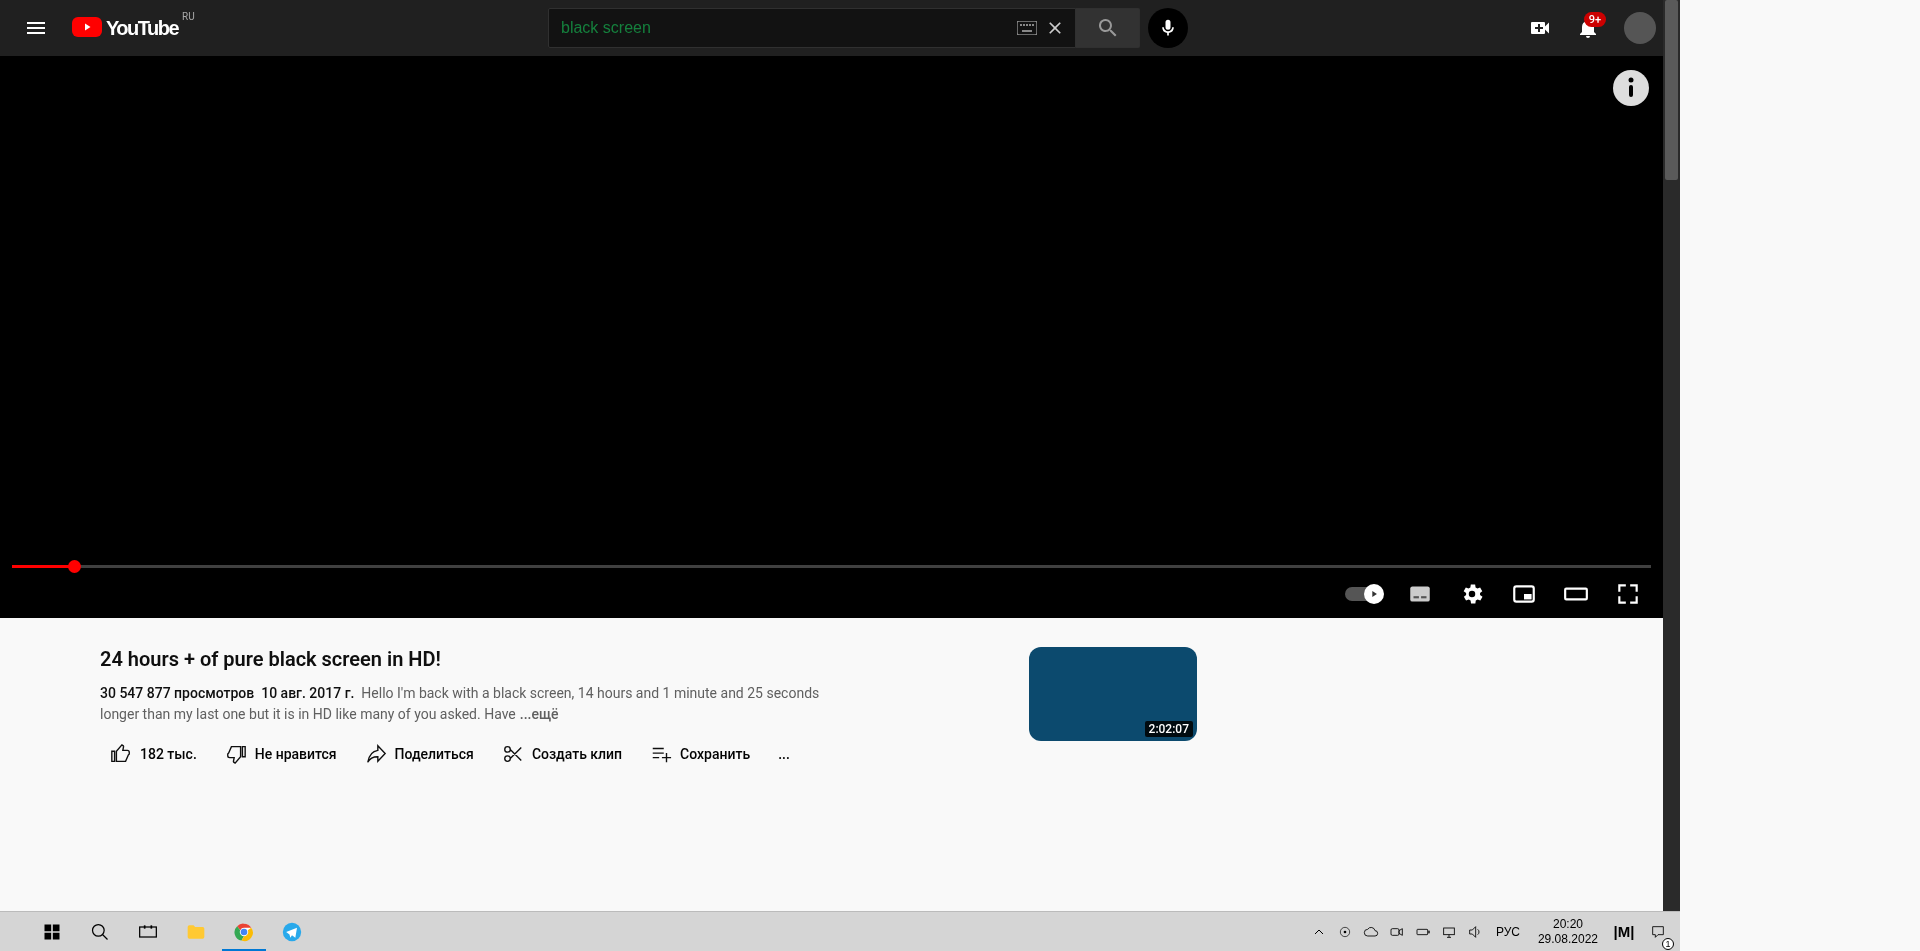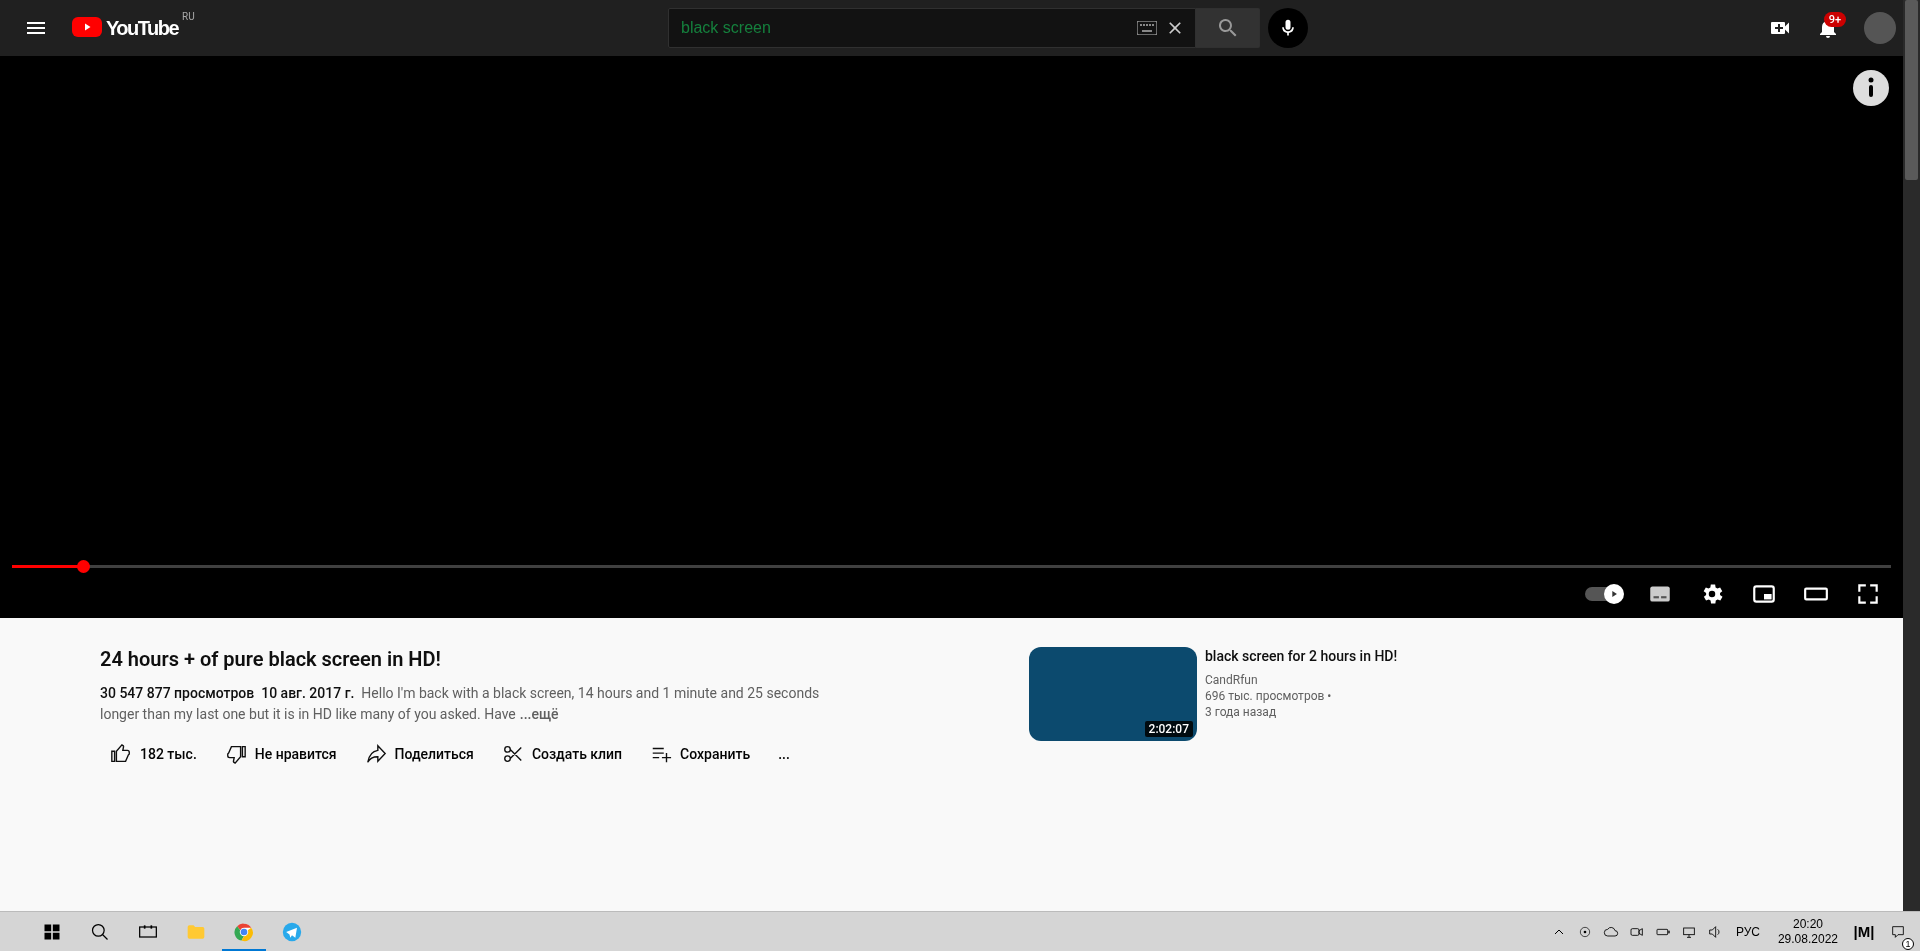--- a/index.html
+++ b/index.html
@@ -1,17 +1,17 @@
 <!DOCTYPE html>
 <html><head>
 <meta charset="utf-8">
 <style>
 * { margin: 0; padding: 0; box-sizing: border-box; }
 html, body { width: 1920px; height: 951px; overflow: hidden; font-family: Roboto, Arial, sans-serif; background: #f9f9f9; }
-.screen { width: 1920px; height: 951px; display: flex; flex-direction: column; position: relative; }
+.screen { width: 1680px; height: 951px; display: flex; flex-direction: column; position: relative; }
 .browser-area { flex: 1; display: flex; flex-direction: column; background: #0f0f0f; overflow: hidden; position: relative;}
 .browser-scroll { position:absolute; right:0; top:0; bottom:0; width:17px; background:#2a2a2a;}
 .browser-scroll-thumb{ position:absolute; left:2px; right:2px; top:0; height:180px; background:#5a5a5a; border-radius:2px;}
 
 
 .yt-header { height: 56px; background: #202020; display: flex; align-items: center; padding: 0 16px; color: #fff; }
 .yt-header-left { display: flex; align-items: center; gap: 16px; width: 200px;}
 .hamburger-btn { width: 40px; height: 40px; display: flex; align-items: center; justify-content: center; cursor: pointer; border-radius:50%; }
 .yt-logo-wrap { display: flex; align-items: flex-start; cursor: pointer; position:relative;}
 .yt-logo-icon { width: 30px; height: 20px; background: #ff0000; border-radius: 6px; display: flex; align-items: center; justify-content: center; }
@@ -251,26 +251,20 @@
           <div class="action-btn">
               <span>...</span>
             </div>
         </div>
       </div>
       <div class="secondary">
         <div class="rec-item">
           <div class="rec-thumb">
             <span class="rec-dur">2:02:07</span>
           </div>
-          <div class="rec-meta">
-            <div class="rec-title">black screen for 2 hours in HD!</div>
-            <span class="rec-ch">CandRfun</span>
-            <span><span>696 тыс. просмотров</span><span> • </span></span>
-            <span class="rec-age">3 года назад</span>
-          </div>
         </div>
       </div>
     </div>
   </div>
 
   <div class="taskbar">
     <div class="tb-left">
       <div class="tb-btn">
           <svg viewBox="0 0 24 24">
             <path fill="#000" d="M3 3h8v8H3zm10 0h8v8h-8zM3 13h8v8H3zm10 0h8v8h-8z"></path>

